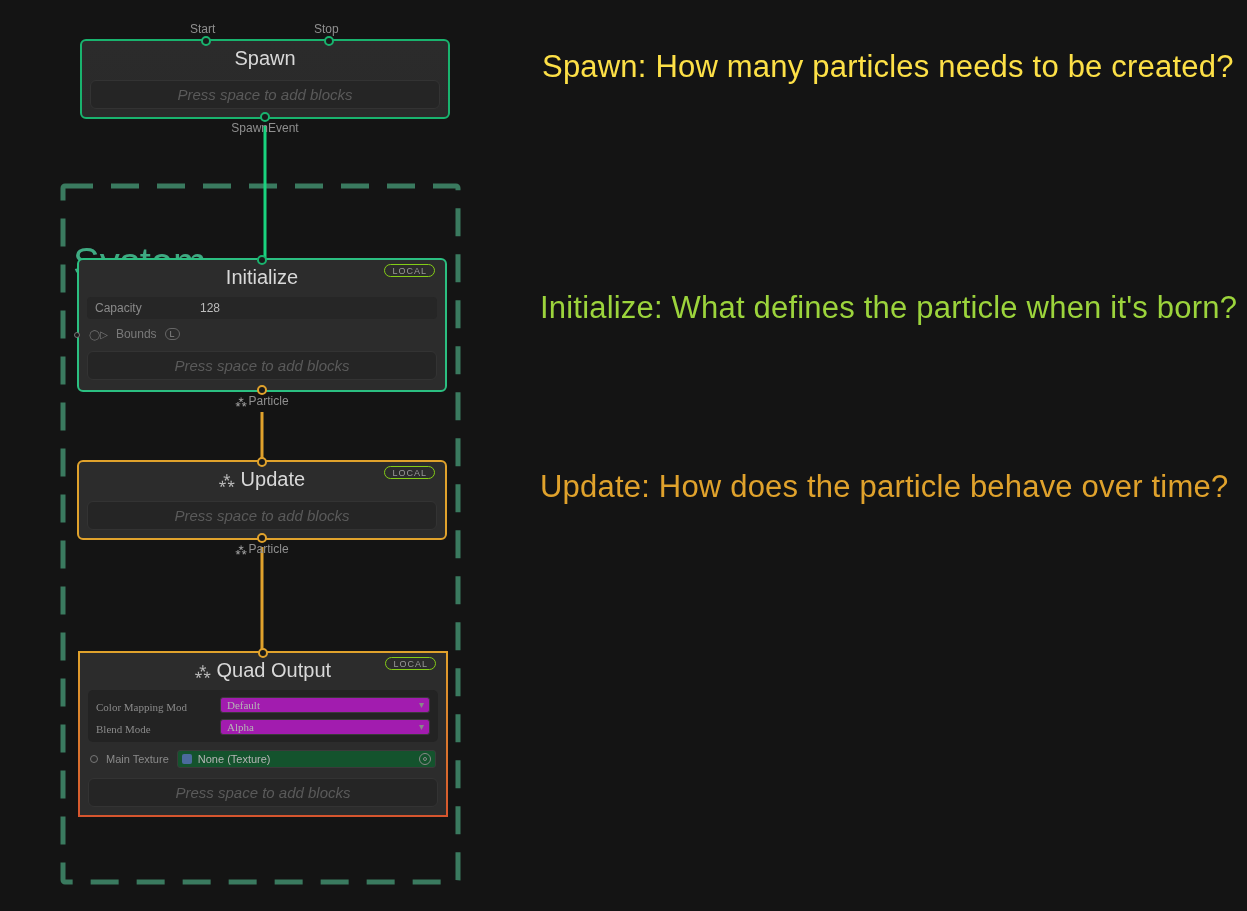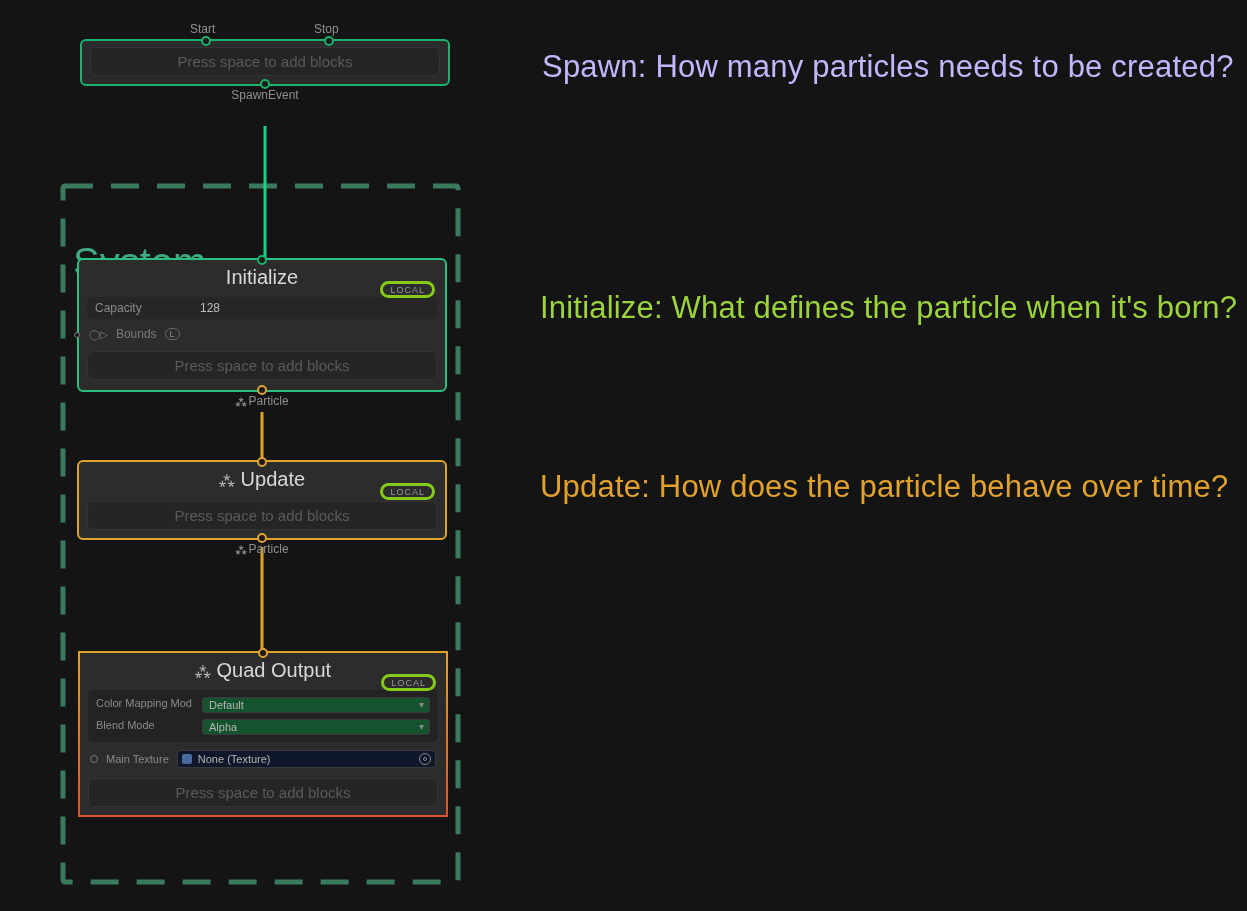--- a/index.html
+++ b/index.html
@@ -43,44 +43,45 @@
   }
   .add-blocks {
     margin: 6px 8px 8px;
     background: #252525;
     border: 1px solid #333;
     border-radius: 6px;
     text-align: center;
     font-size: 15px;
     color: #5a5a5a;
     padding: 5px 0;
+    font-style: italic;
   }
   .port-label-top, .port-label-bottom {
     position: absolute;
     font-size: 12px;
     color: #8f8f8f;
     left: 50%;
     transform: translateX(-50%);
     white-space: nowrap;
   }
   .port-label-bottom { bottom: -18px; }
   .start-stop {
     position: absolute;
     top: -19px;
     font-size: 12px;
     color: #8f8f8f;
     text-align: right;
   }
   .badge-local {
     position: absolute;
     right: 10px;
-    top: 21px;
+    top: 4px;
     font-size: 9px;
     letter-spacing: 1px;
-    border: 3px solid #84cc16;
+    border: 1px solid #84cc16;
     border-radius: 9px;
     padding: 1px 7px 0;
     color: #999;
   }
   .port-dot {
     position: absolute;
     width: 10px; height: 10px;
     border-radius: 50%;
     background: #1a1a1a;
     left: 50%;
@@ -174,31 +175,32 @@
   }
   .output .port-dot.top { border: 2px solid #e0a22c; }
   .out-body {
     background: #232323;
     margin: 4px 8px 4px;
     border-radius: 5px;
     padding: 4px 6px;
   }
   .out-row {
     display: flex;
-    align-items: flex-start;
+    align-items: flex-end;
     font-size: 11px;
     color: #8a8a8a;
     padding: 3px 2px;
-    gap: 6px;
-    position: relative;
+    gap: 24px;
+    position: relative;
+    font-family: Liberation Serif, serif;
   }
   .out-row .label { flex: 0 0 100px; white-space: nowrap; overflow: hidden; }
   .out-row .select {
     flex: 1;
-    background: #14532d;
+    background: #a21caf;
     border: 1px solid #3a3a3a;
     border-radius: 3px;
     padding: 1px 18px 1px 6px;
     color: #b5b5b5;
     font-size: 11px;
     position: relative;
   }
   .out-row .select::after {
     content: "▾";
     position: absolute;
@@ -231,21 +233,21 @@
     color: #8a8a8a;
   }
   .circle-port {
     width:8px; height:8px;
     border:1px solid #777;
     border-radius:50%;
     display:inline-block;
   }
   .tex-field {
     flex:1;
-    background:#0f172a;
+    background:#14532d;
     border:1px solid #3a3a3a;
     border-radius:3px;
     padding:2px 24px 2px 20px;
     color:#b5b5b5;
     font-size:11px;
     position:relative;
   }
   .tex-field .swatch {
     position:absolute; left:4px; top:3px;
     width:10px; height:10px;
@@ -264,21 +266,21 @@
   }
 
   
   .annotation {
     position: absolute;
     font-size: 31px;
     font-weight: 400;
     line-height: 1.45;
     letter-spacing: 0.2px;
   }
-  .ann-spawn { left: 542px; top: 45px; color: #c4b5fd; }
+  .ann-spawn { left: 542px; top: 45px; color: #fde047; }
   .ann-init  { left: 540px; top: 286px; color: #9cd43c; }
   .ann-update{ left: 540px; top: 465px; color: #e0a22c; }
   .ann-output{ left: 540px; top: 720px; color: #d7622c; }
 
   .particle-label {
     font-size: 12px;
     color: #8f8f8f;
   }
   .particle-label .tri { font-size: 10px; margin-right:2px; color:#aaa;}
 </style>
@@ -298,20 +300,21 @@
     <line x1="262" y1="547" x2="262" y2="653" stroke="#e0a22c" stroke-width="3"></line>
   </svg>
 
   <div class="system-label">System</div>
 
   <div class="node spawn">
     <div class="start-stop" style="left:108px">Start</div>
     <div class="start-stop" style="left:232px">Stop</div>
     <div class="port-dot sstart"></div>
     <div class="port-dot sstop"></div>
+    <div class="node-title">Spawn</div>
     <div class="add-blocks">Press space to add blocks</div>
     <div class="port-label-bottom">SpawnEvent</div>
     <div class="port-dot bottom"></div>
   </div>
 
   <div class="node initialize">
     <div class="port-dot top"></div>
     <div class="badge-local">LOCAL</div>
     <div class="node-title">Initialize</div>
     <div class="prop-row">

